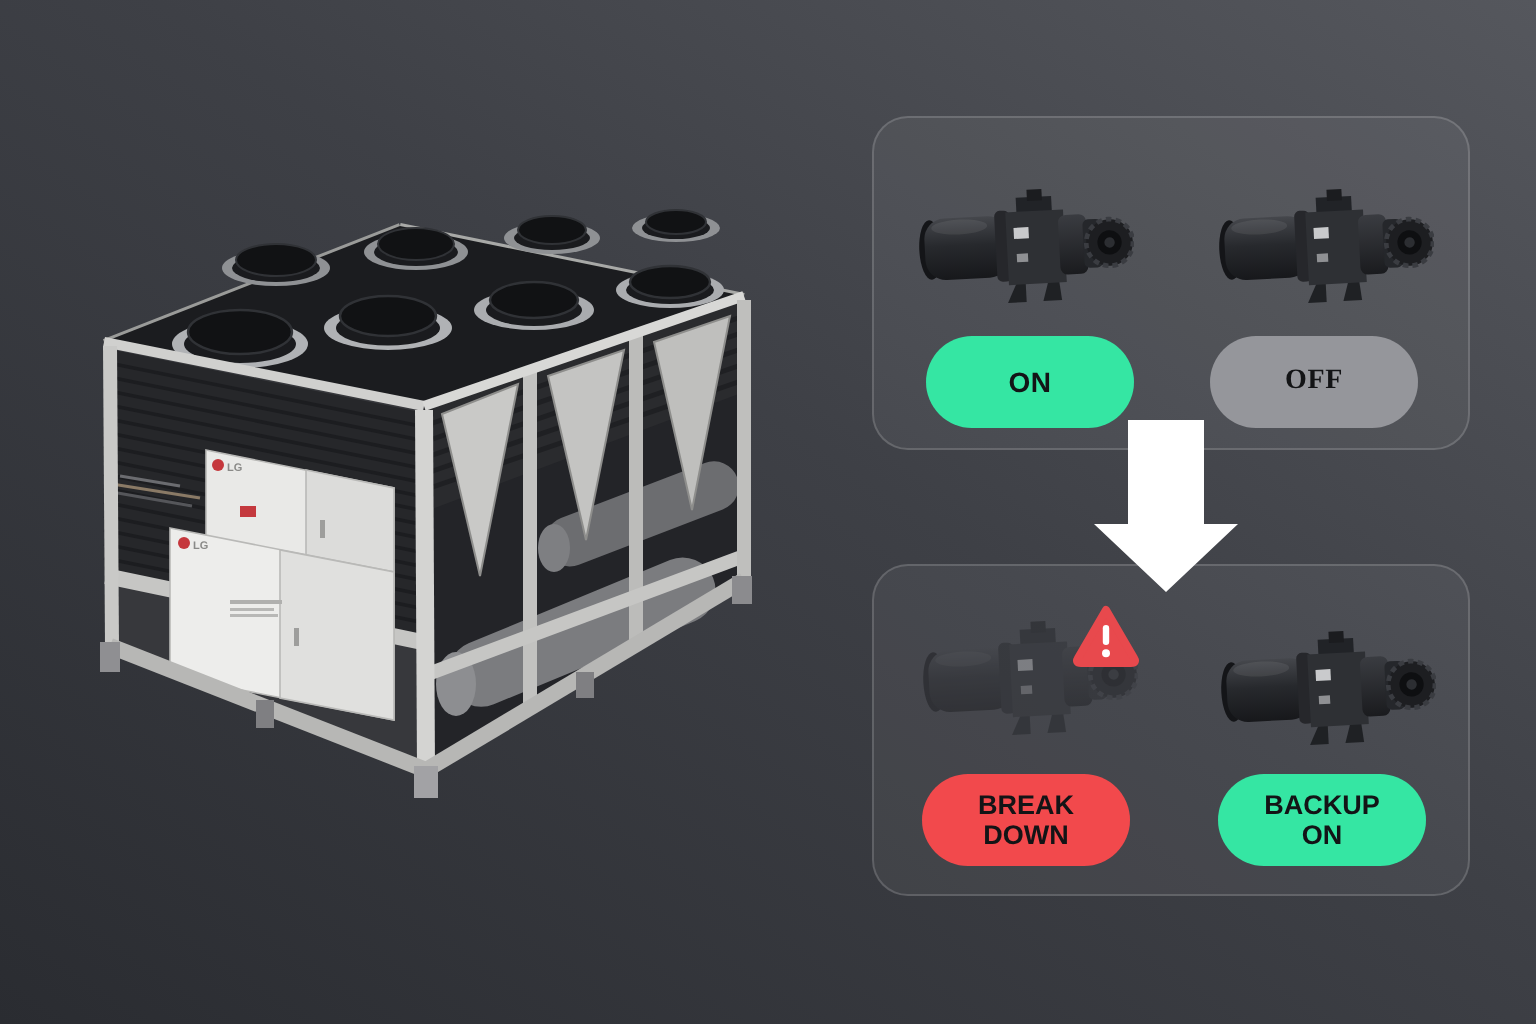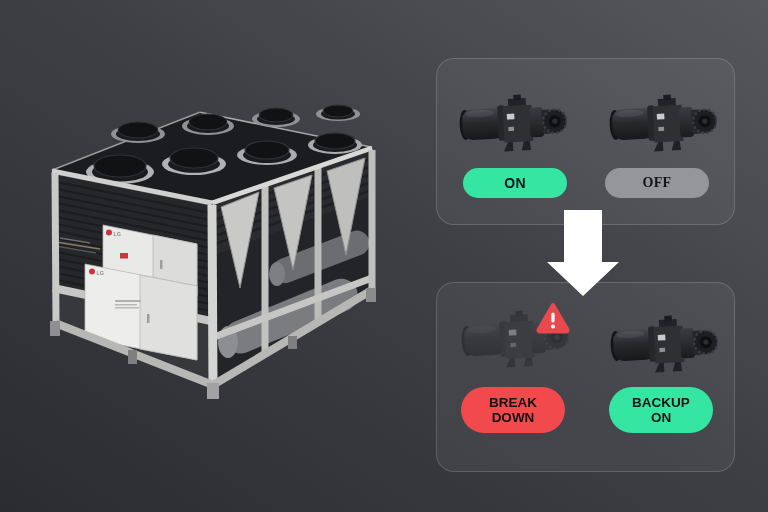--- a/index.html
+++ b/index.html
@@ -8,28 +8,28 @@
     font-family:"Liberation Sans",sans-serif;
     background:linear-gradient(to bottom left,#55575d 0%,#3e4046 45%,#2a2c31 100%);
   }
   .panel{
     position:absolute;width:299px;border-radius:18px;
     background:rgba(255,255,255,0.05);
     border:1.5px solid rgba(255,255,255,0.16);
     box-sizing:border-box;z-index:1;
   }
   .panel-top{left:436px;top:58px;height:167px;}
-  .panel-bottom{left:436px;top:282px;height:190px;}
+  .panel-bottom{left:436px;top:282px;height:166px;}
   .comp{position:absolute;width:112px;height:62px;}
   .comp.faded{opacity:0.42;}
   .pill{
     position:absolute;display:flex;align-items:center;justify-content:center;
     border-radius:999px;font-weight:bold;color:#131416;text-align:center;
   }
-  .pill-sm{width:104px;height:30px;font-size:14px;letter-spacing:.3px;}
+  .pill-sm{width:104px;height:46px;font-size:14px;letter-spacing:.3px;}
   .pill-lg{width:104px;height:46px;font-size:13.5px;line-height:1.12;}
   .pill-lg .pill-label{display:inline-block;max-width:78px;}
   .pill--on{background:#35e6a3;}
   .pill--off{background:#95969b;font-family:Liberation Serif, serif;}
   .pill--breakdown{background:#f2494c;}
   .pill--backup{background:#35e6a3;}
   .arrow-wrap{position:absolute;left:547px;top:210px;width:72px;height:86px;z-index:5;}
   .warn-wrap{position:absolute;width:34px;height:32px;z-index:3;}
   .chiller-wrap{position:absolute;left:20px;top:92px;width:380px;height:360px;}
 </style>

